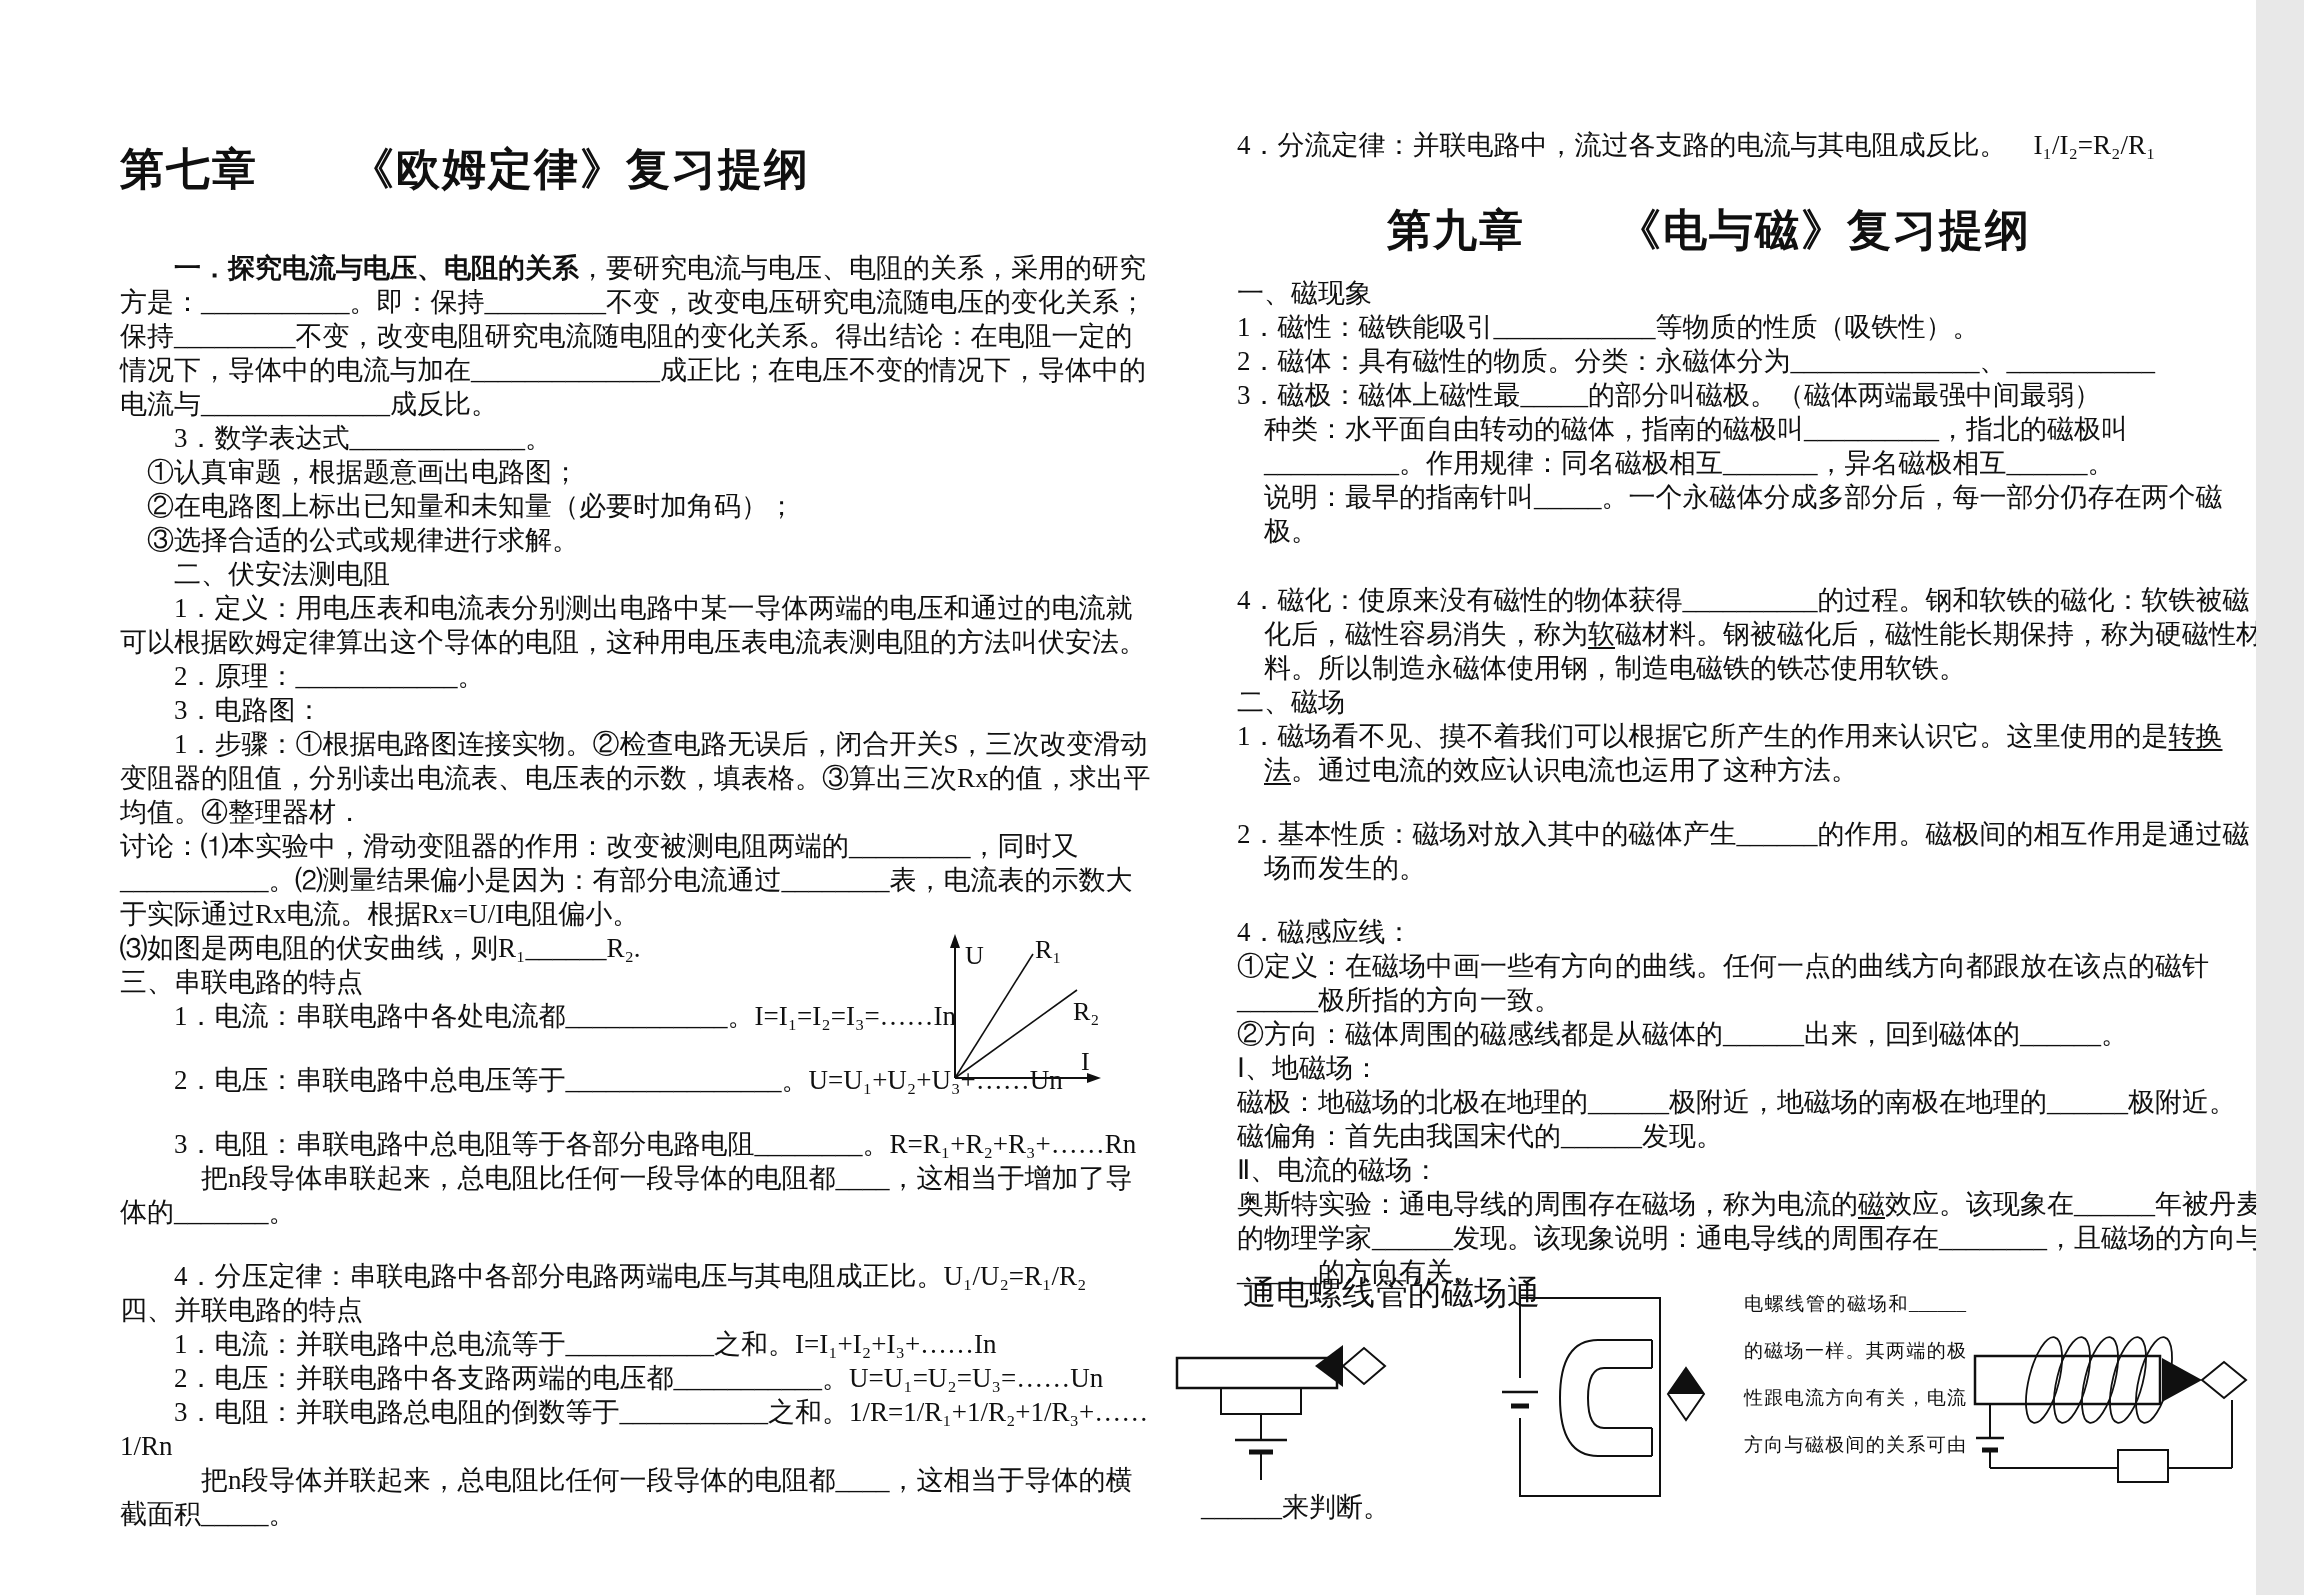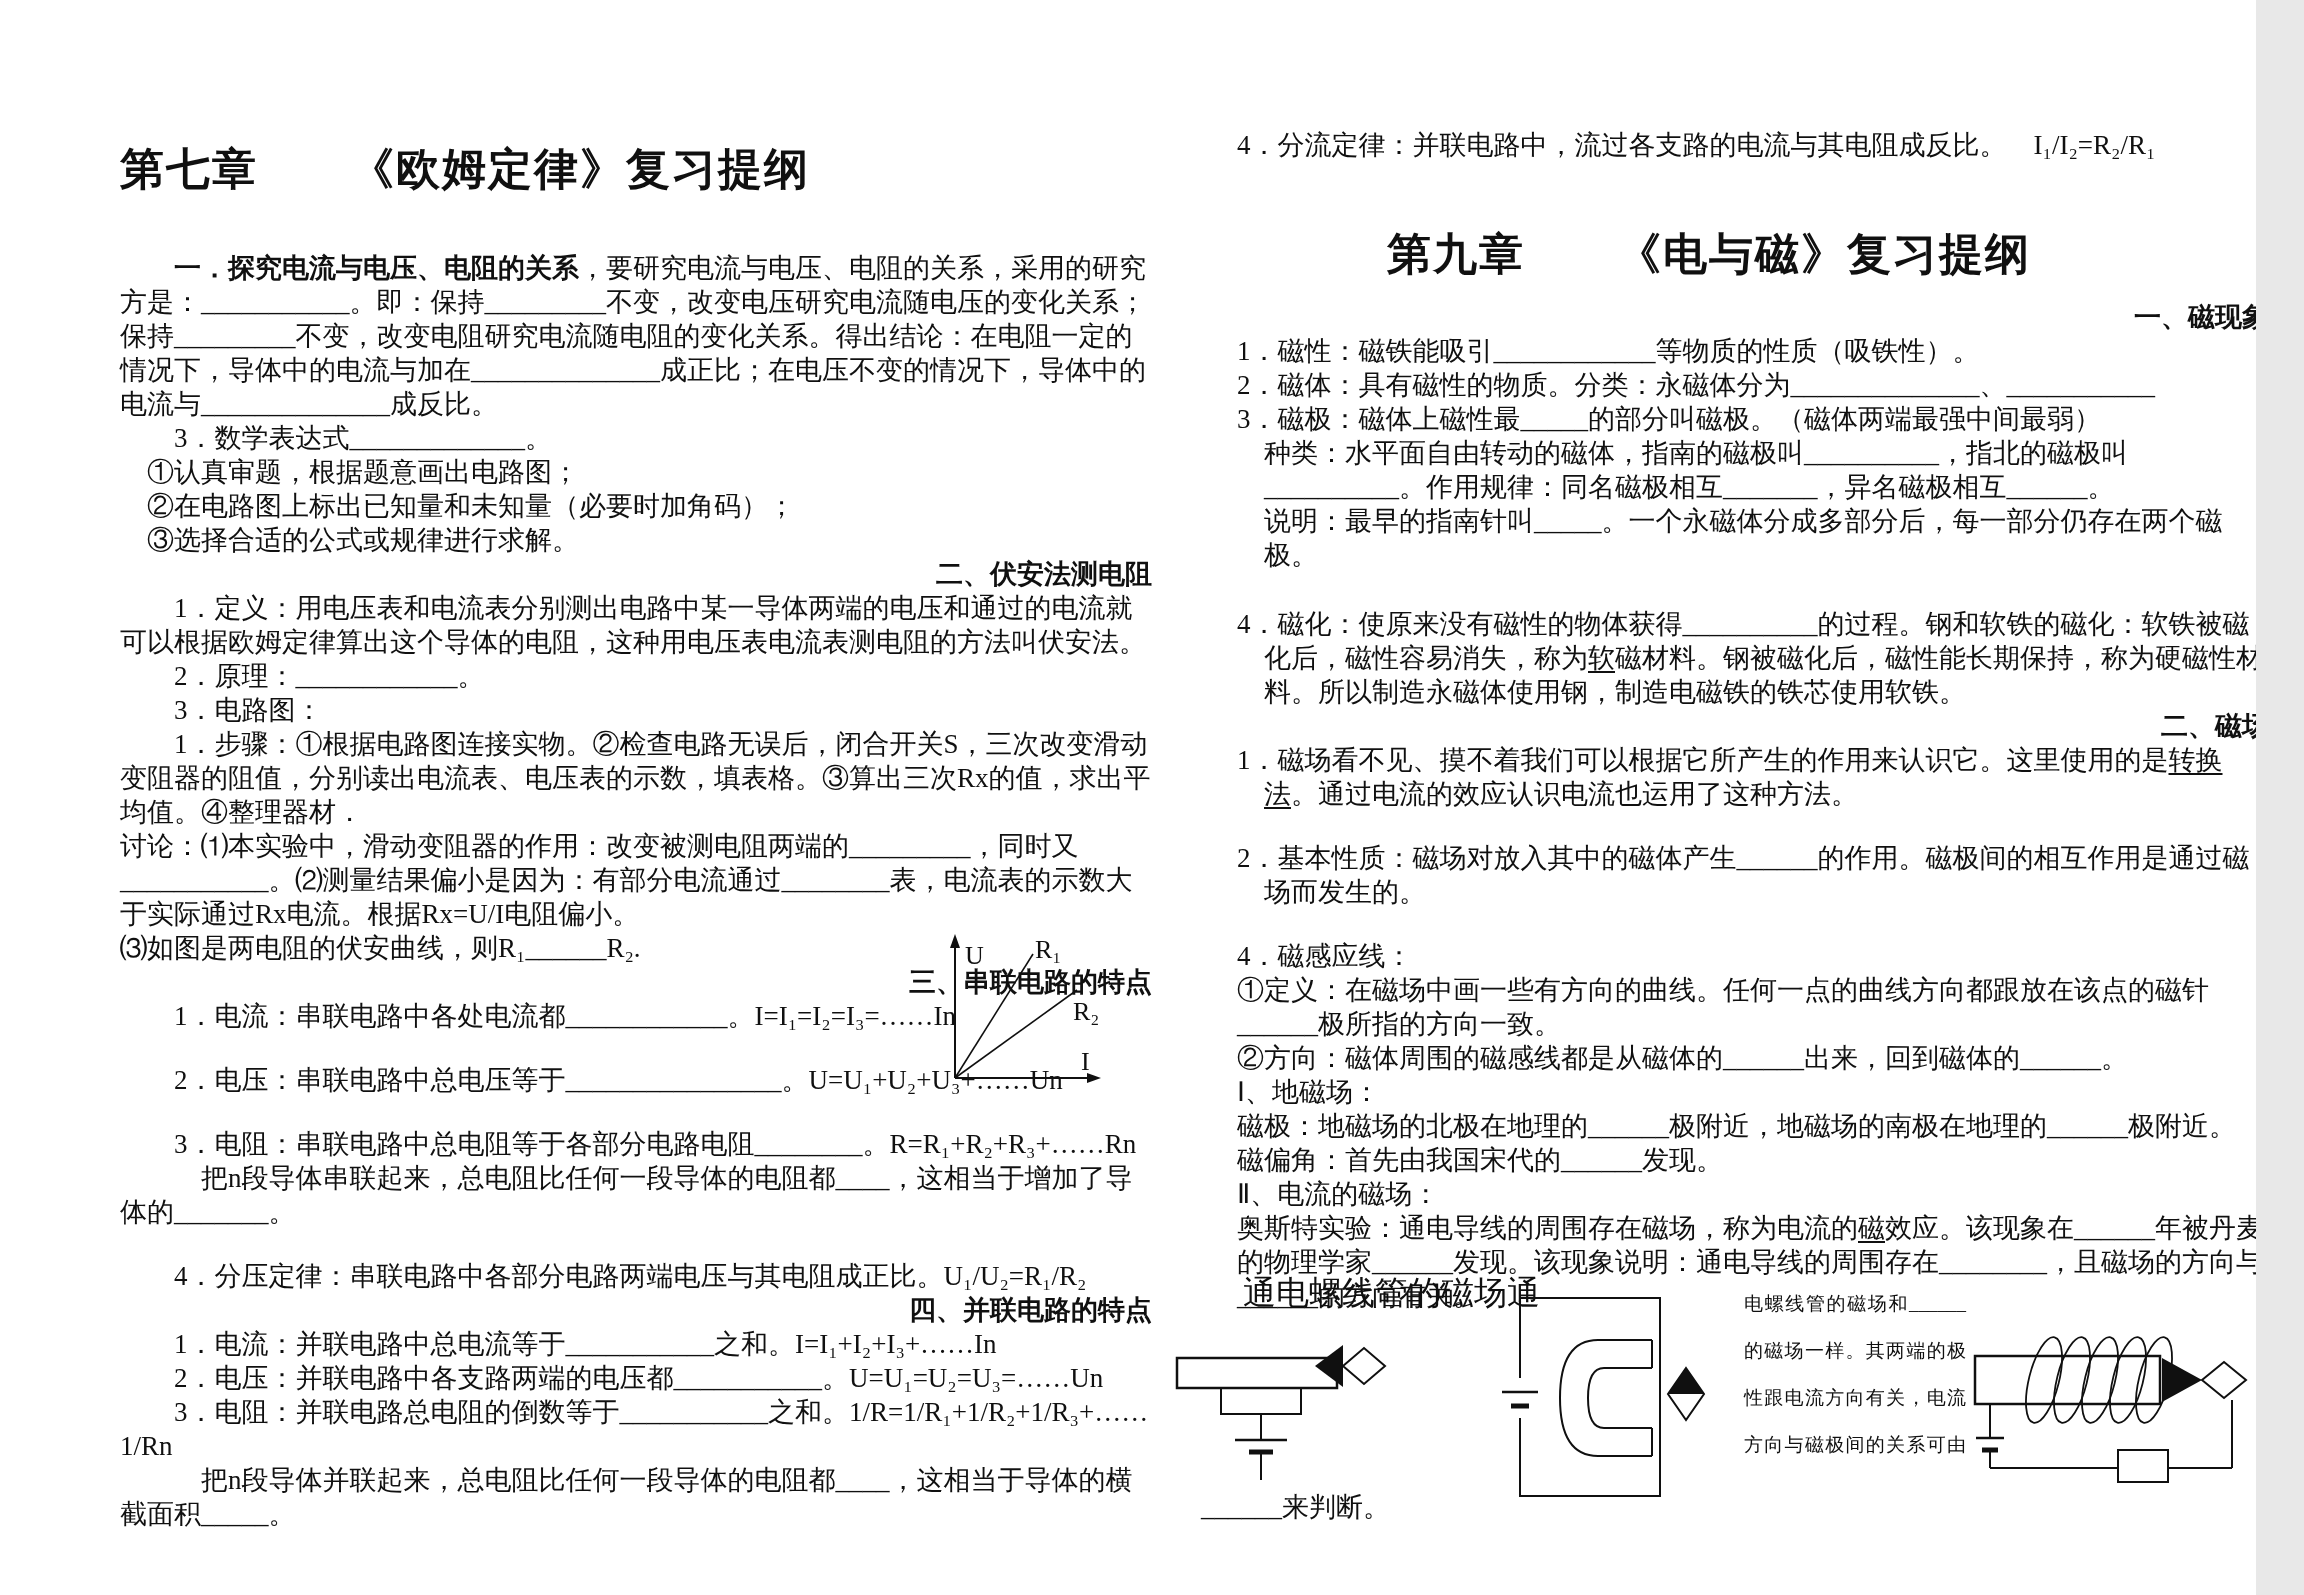--- a/index.html
+++ b/index.html
@@ -10,22 +10,22 @@
     overflow:hidden;
     font-family:"Liberation Serif", serif;
     color:#101010;
   }
   .col{position:absolute;font-size:27px;line-height:34px;}
   #left-col{left:120px;top:145px;width:1032px;}
   #right-col{left:1237px;top:128px;width:1032px;}
   p{margin:0;overflow-wrap:break-word;}
   .doc-title{font-size:44px;line-height:50px;font-weight:bold;margin:0;}
   #left-col .doc-title{margin-bottom:56px;letter-spacing:2px;}
-  #right-col .doc-title{margin:68px 0 20px 150px;letter-spacing:2px;}
-  .sec-heading{font-weight:bold;text-align:right;}
+  #right-col .doc-title{margin:44px 0 20px 150px;letter-spacing:2px;}
+  .sec-heading{font-weight:normal;}
   .indent1{text-indent:1em;}
   .indent2{text-indent:2em;}
   .indent3{text-indent:3em;}
   .pad1{padding-left:1em;}
   .hang{padding-left:1em;text-indent:-1em;}
   .gap30{margin-top:30px;}
   .gap35{margin-top:35px;}
   .bold{font-weight:bold;}
   .u{text-decoration:underline;text-underline-offset:4px;}
   .fig{position:absolute;}

